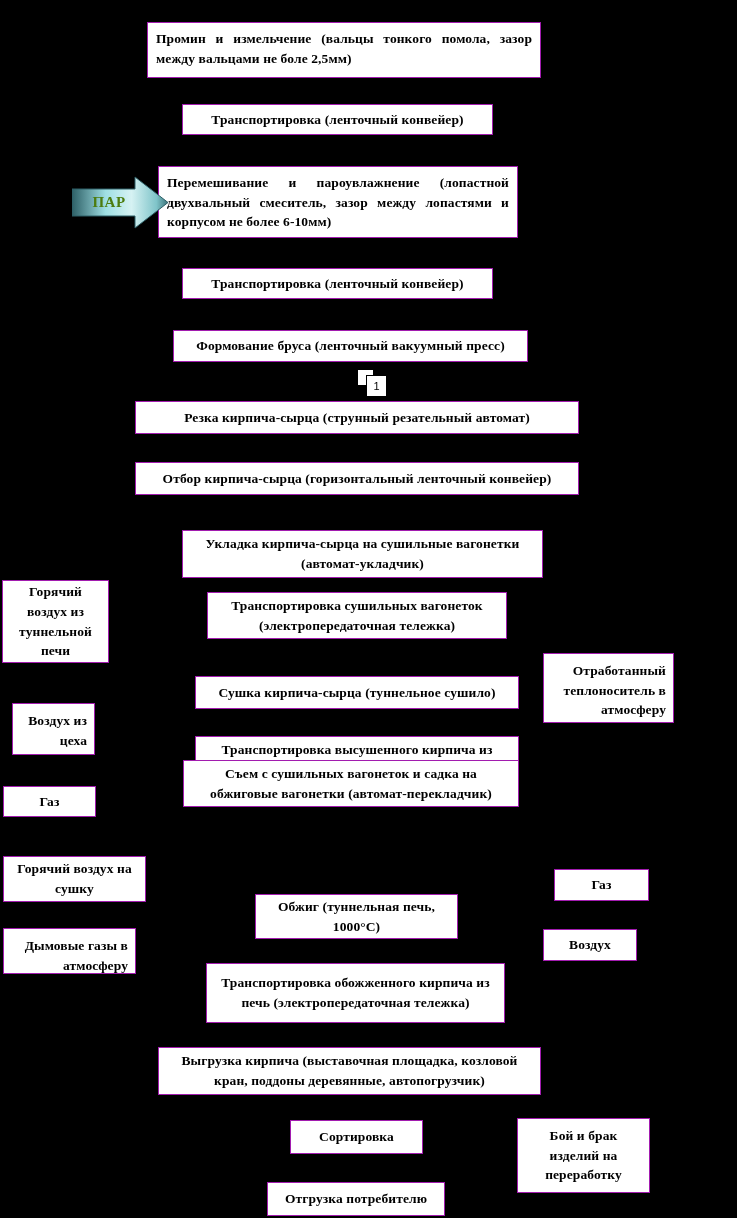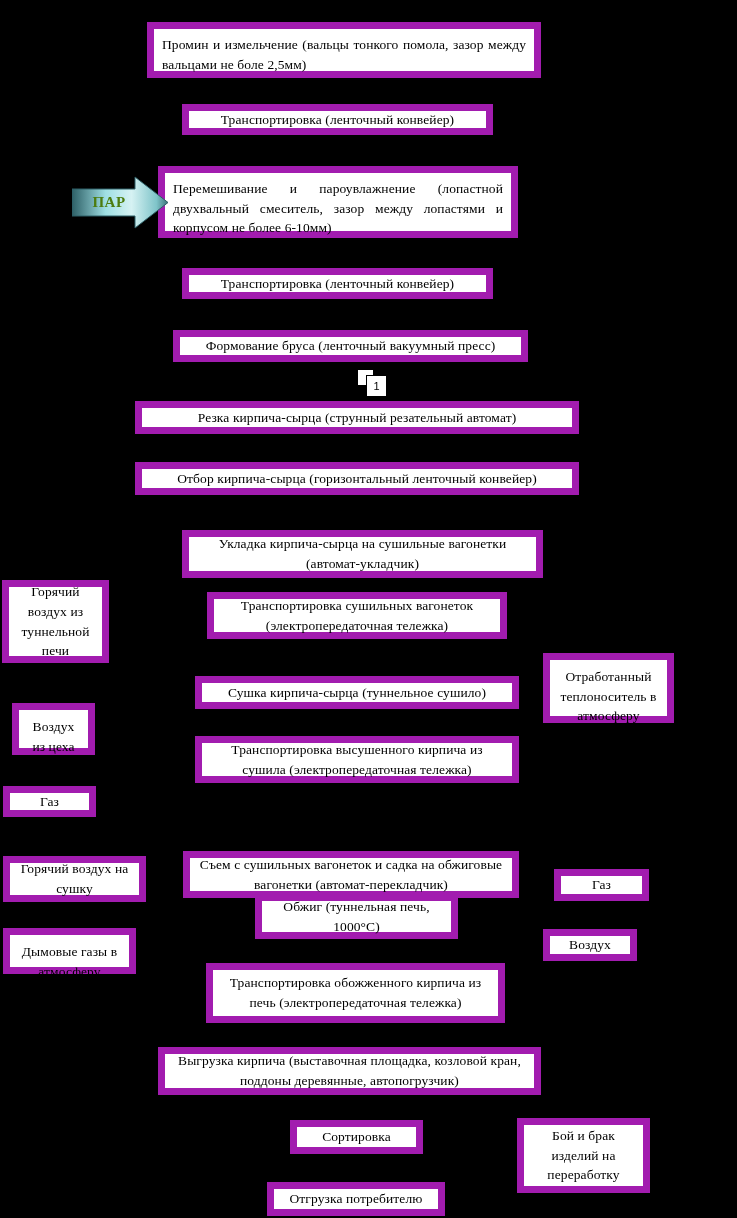--- a/index.html
+++ b/index.html
@@ -20,39 +20,40 @@
     left: 0; top: 0;
     width: 737px;
     height: 1218px;
     background: #000000;
   }
   .node {
     position: absolute;
     box-sizing: border-box;
     background: #ffffff;
     color: #000000;
-    border: 7px solid #a21caf;
+    border: 1px solid #a21caf;
     display: flex;
     align-items: center;
     justify-content: center;
     text-align: center;
     font-size: 13.5px;
     line-height: 1.45;
     padding: 2px 6px;
     letter-spacing: 0.1px;
+    font-weight: bold;
   }
   .node.justify {
     display: block;
     text-align: justify;
     text-align-last: left;
     padding: 6px 8px;
   }
   .node.leftal {
     display: block;
-    text-align: center;
+    text-align: right;
     padding: 7px 7px;
   }
   .tiny-sq {
     position: absolute;
     box-sizing: border-box;
     background: #ffffff;
     border: 1px solid #000000;
   }
   .tiny-sq.labeled {
     display: flex;
@@ -108,21 +109,21 @@
   <div class="node" style="left:135px; top:462px; width:444px; height:33px;">Отбор кирпича-сырца (горизонтальный ленточный конвейер)</div>
 
   <div class="node" style="left:182px; top:530px; width:361px; height:48px;">Укладка кирпича-сырца на сушильные вагонетки (автомат-укладчик)</div>
 
   <div class="node" style="left:207px; top:592px; width:300px; height:47px;">Транспортировка сушильных вагонеток (электропередаточная тележка)</div>
 
   <div class="node" style="left:195px; top:676px; width:324px; height:33px;">Сушка кирпича-сырца (туннельное сушило)</div>
 
   <div class="node" style="left:195px; top:736px; width:324px; height:47px;">Транспортировка высушенного кирпича из сушила (электропередаточная тележка)</div>
 
-  <div class="node" style="left:183px; top:851px; width:336px; height:47px;">Съем с сушильных вагонеток и садка на обжиговые вагонетки (автомат-перекладчик)</div>
+  <div class="node" style="left:183px; top:760px; width:336px; height:47px;">Съем с сушильных вагонеток и садка на обжиговые вагонетки (автомат-перекладчик)</div>
 
   <div class="node" style="left:255px; top:894px; width:203px; height:45px;">Обжиг (туннельная печь, 1000°С)</div>
 
   <div class="node" style="left:206px; top:963px; width:299px; height:60px;">Транспортировка обожженного кирпича из печь (электропередаточная тележка)</div>
 
   <div class="node" style="left:158px; top:1047px; width:383px; height:48px;">Выгрузка кирпича (выставочная площадка, козловой кран, поддоны деревянные, автопогрузчик)</div>
 
   <div class="node" style="left:290px; top:1120px; width:133px; height:34px;">Сортировка</div>
 
   <div class="node" style="left:267px; top:1182px; width:178px; height:34px;">Отгрузка потребителю</div>

